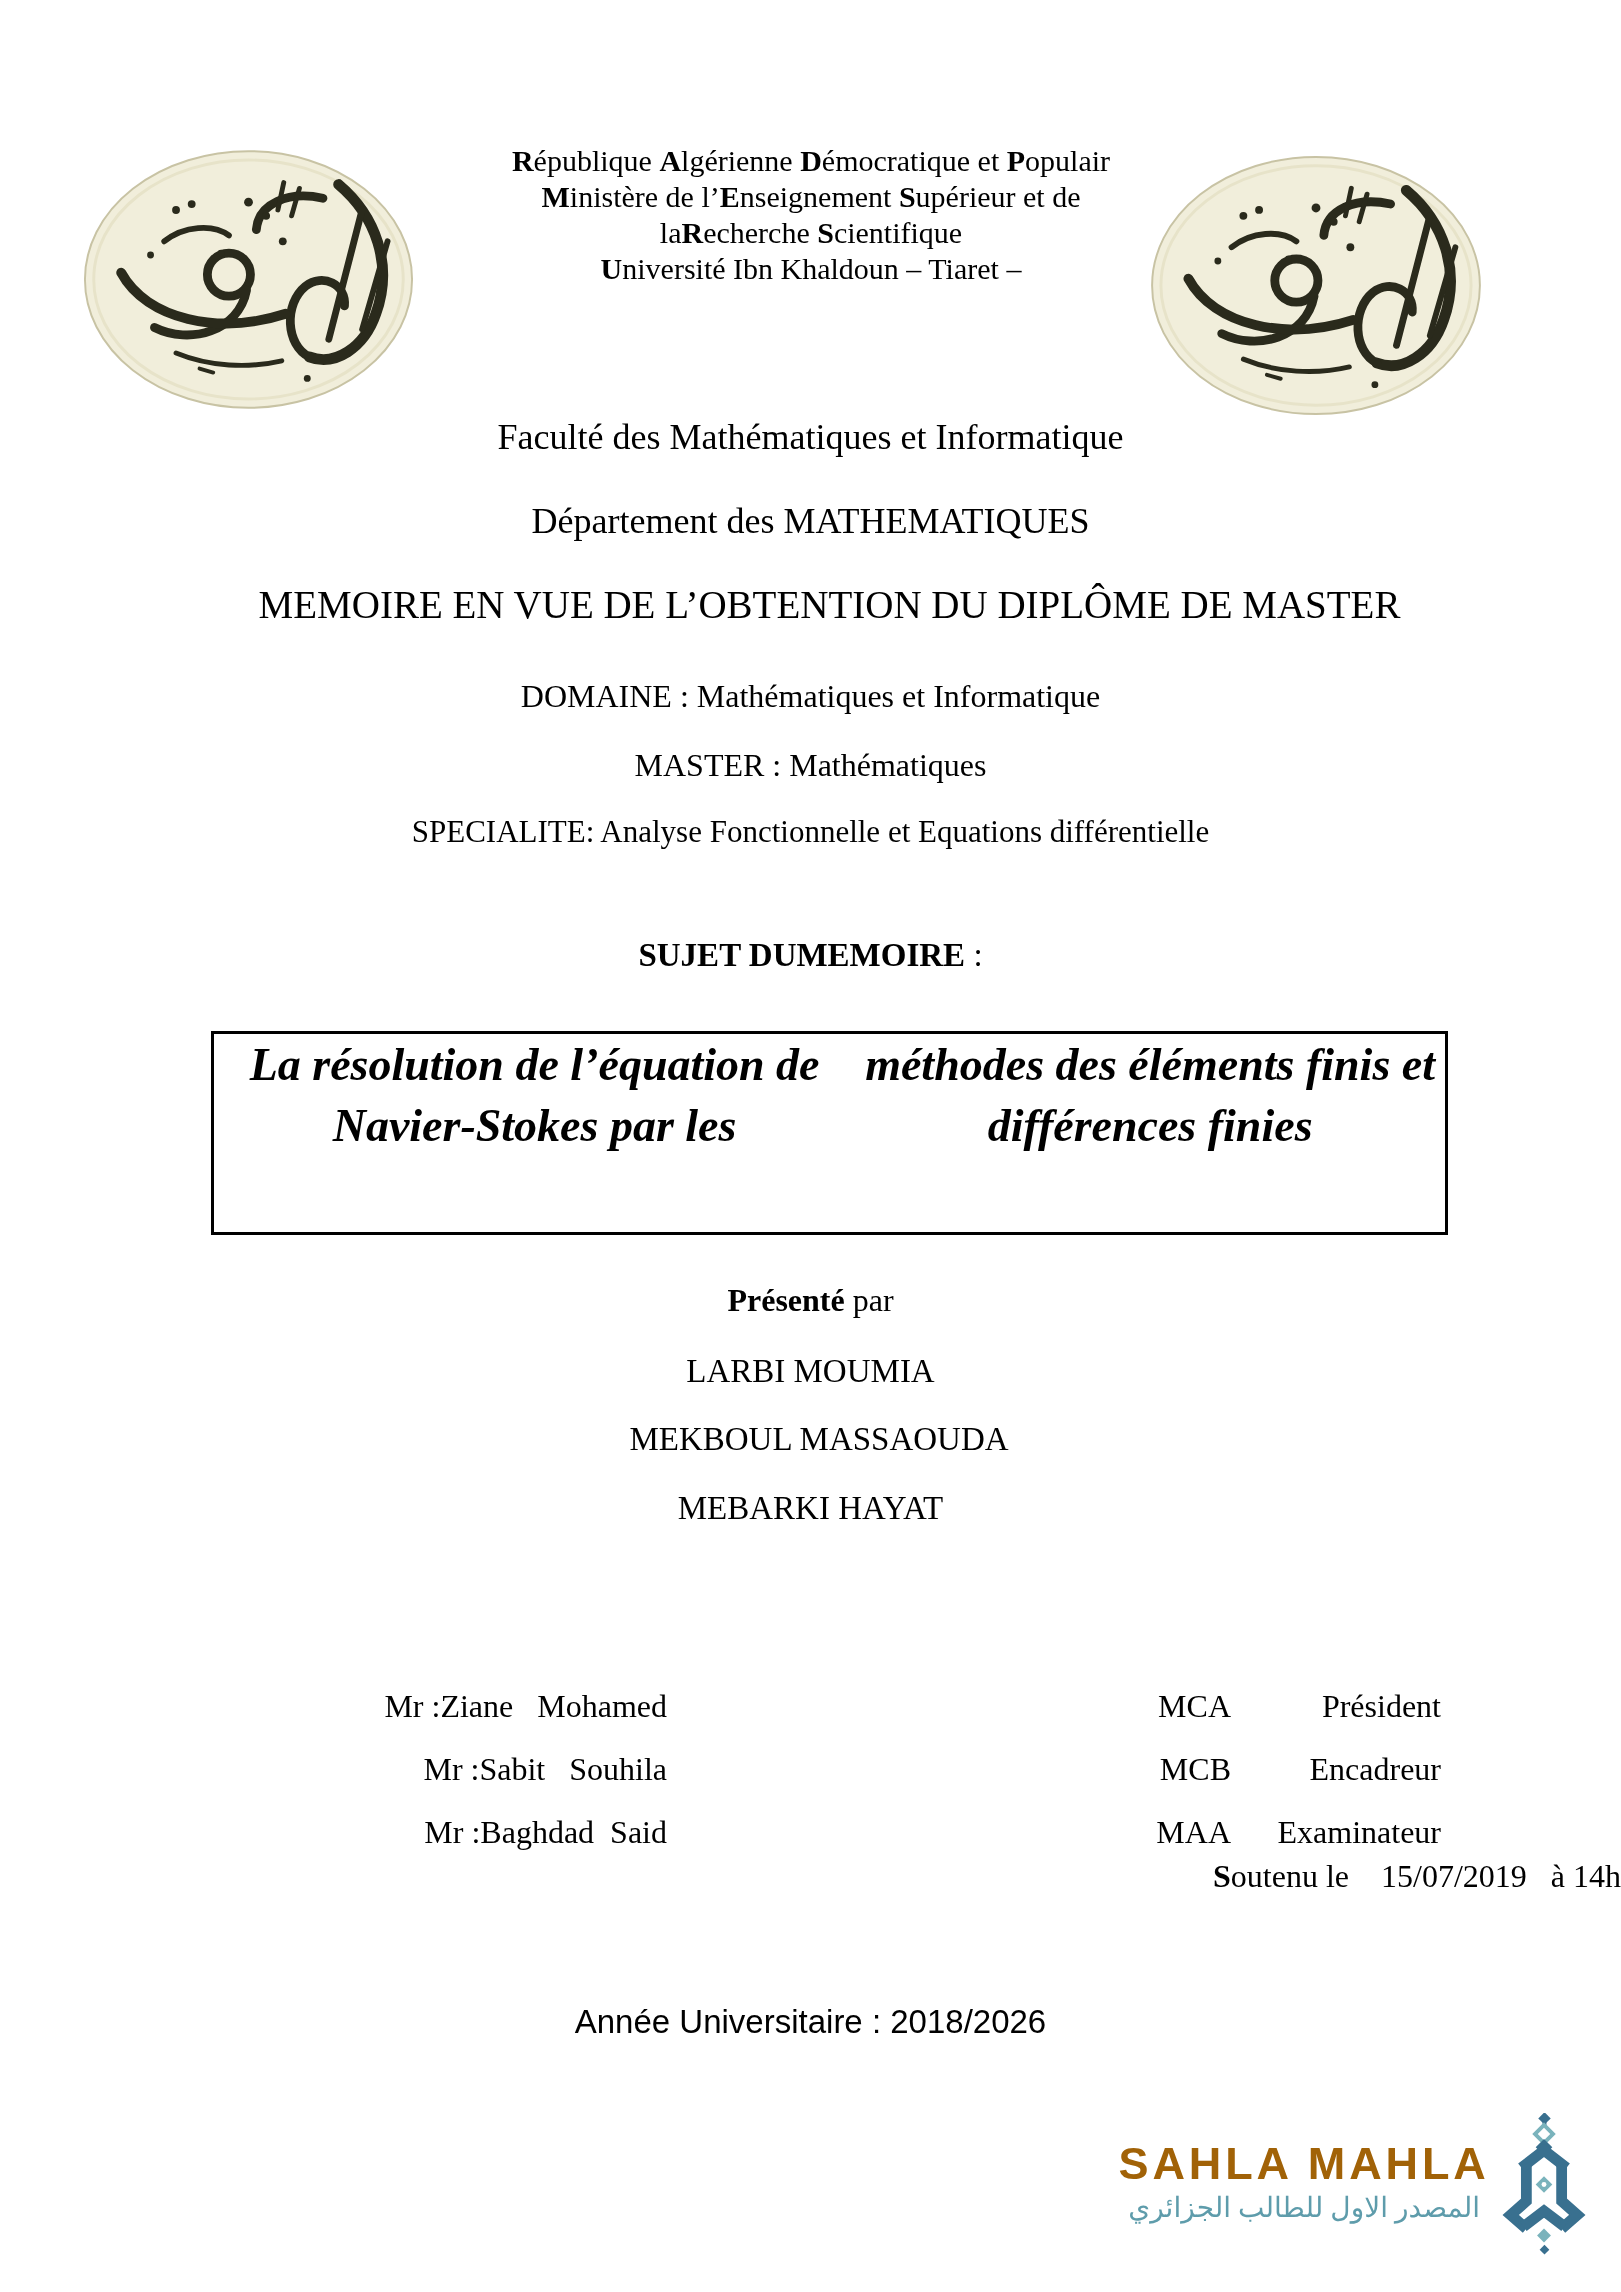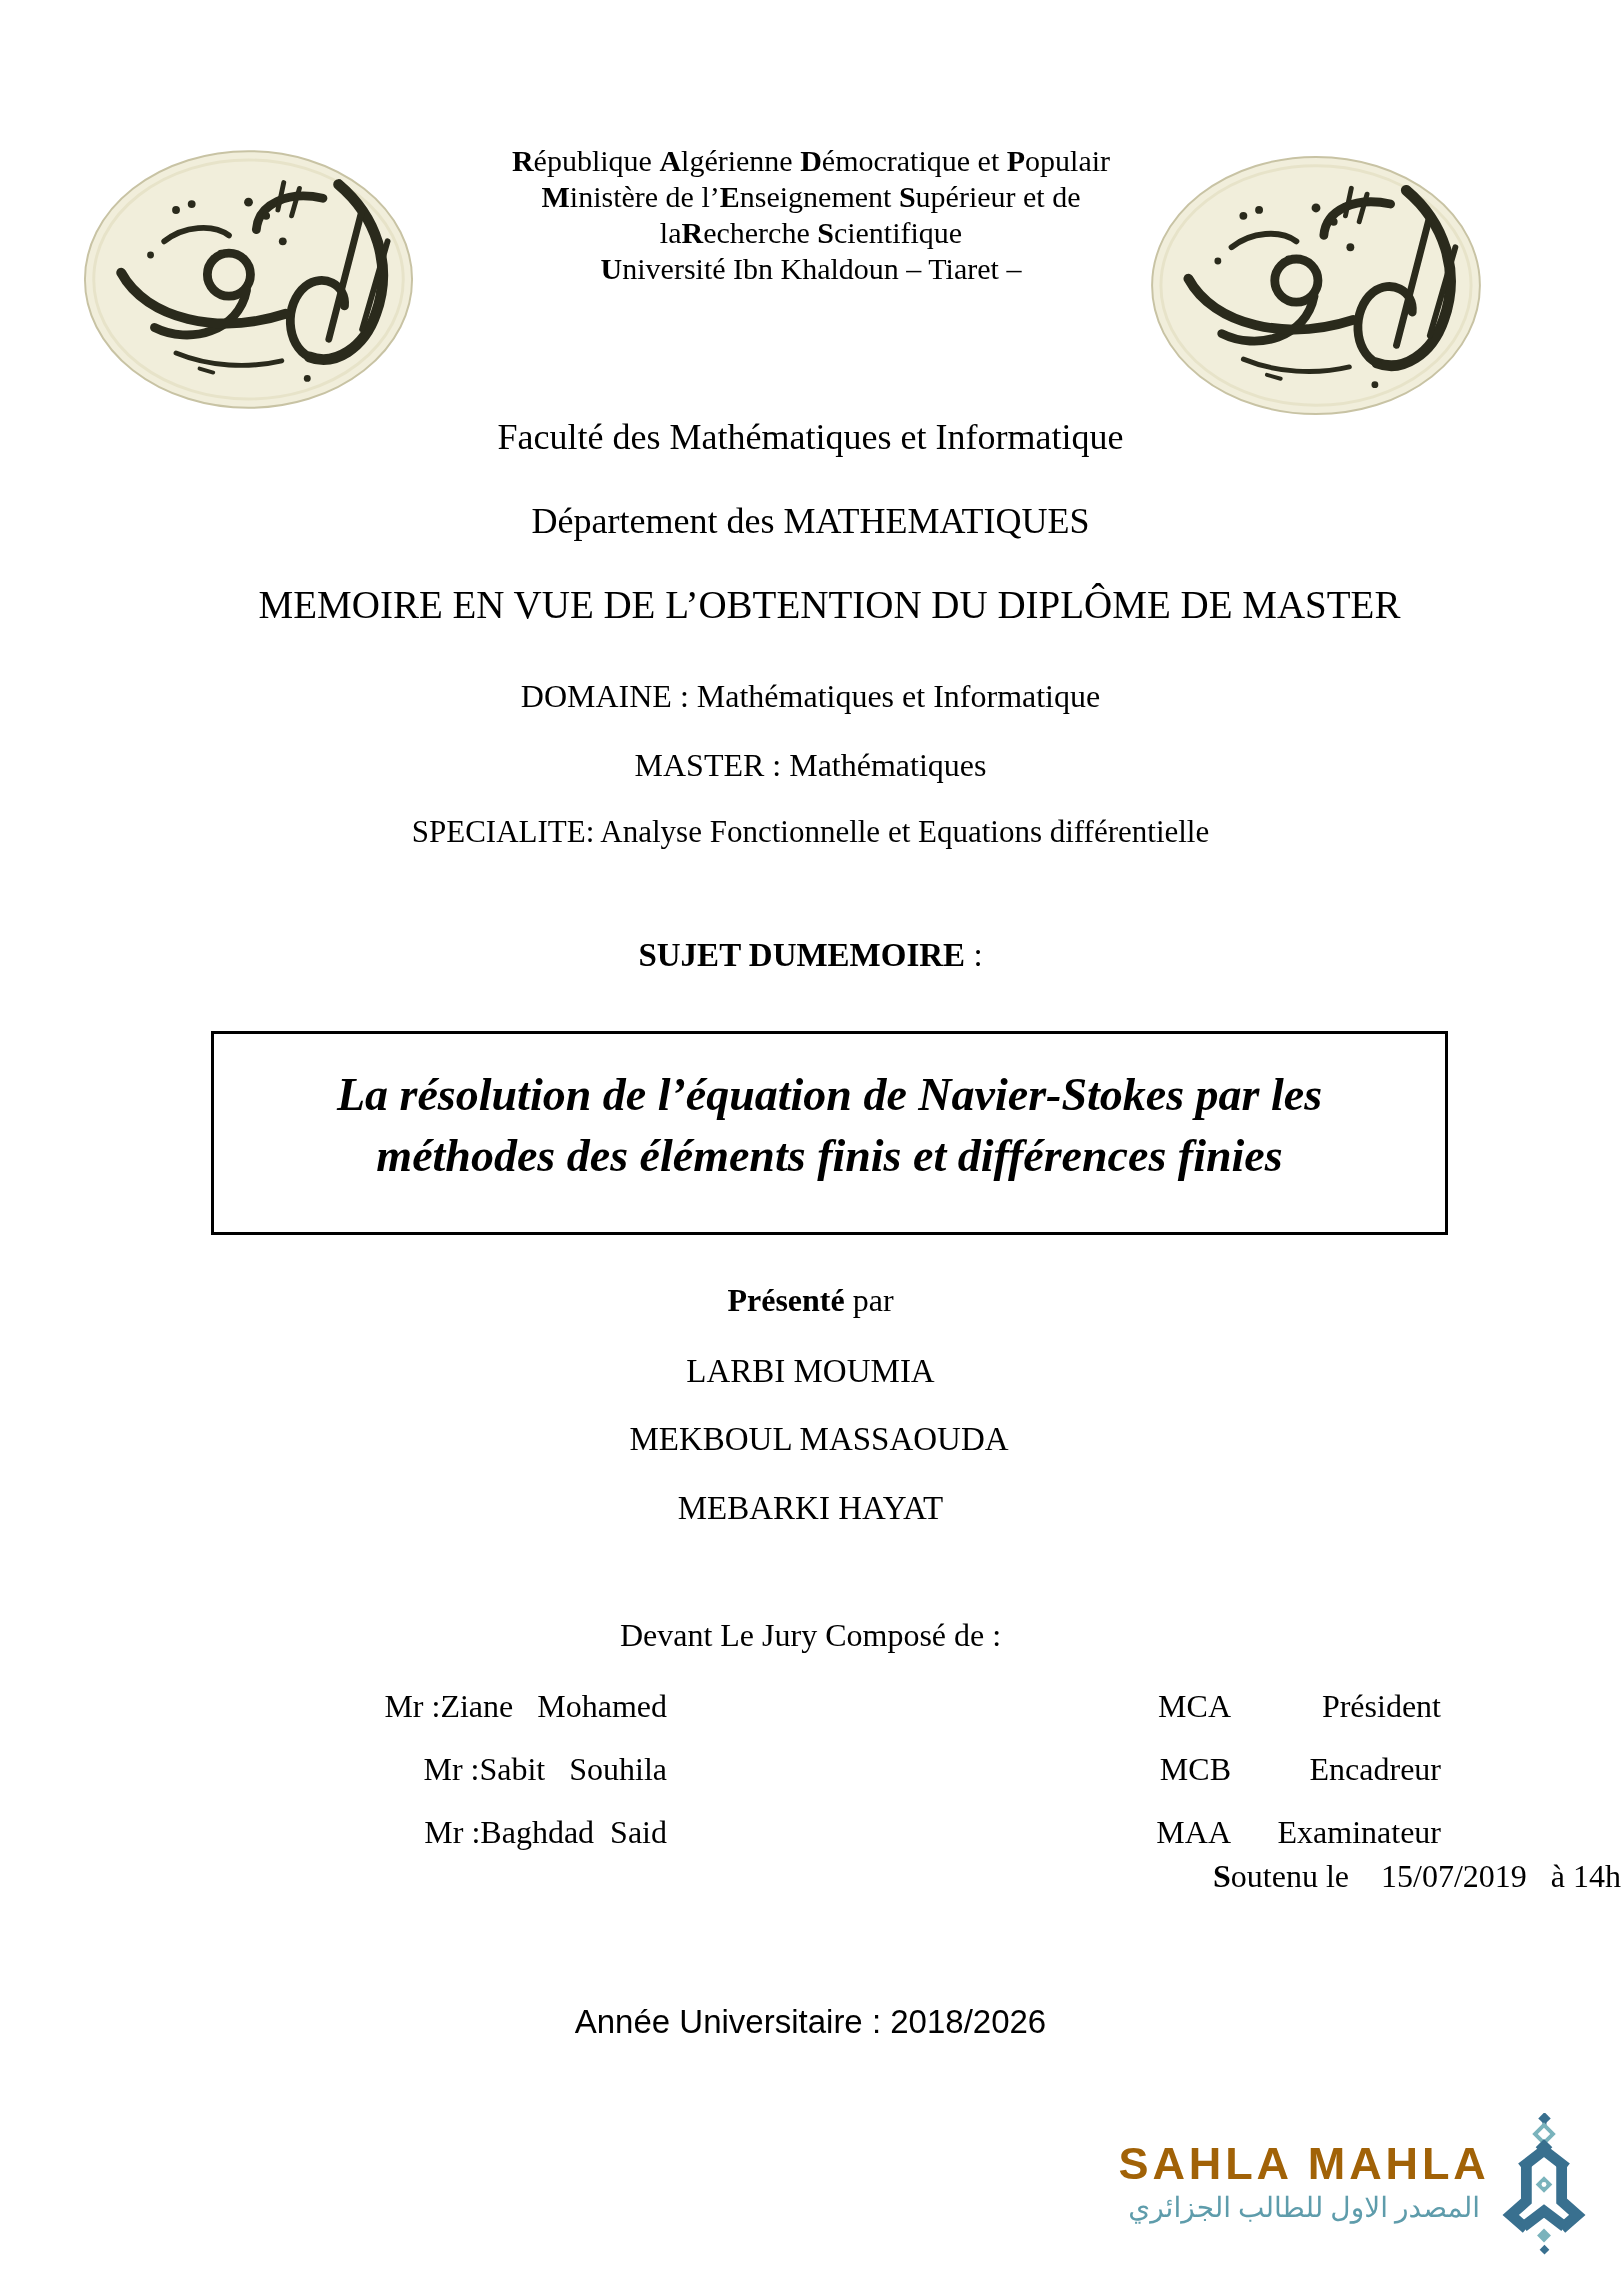--- a/index.html
+++ b/index.html
@@ -25,21 +25,21 @@
   #department{top:500px;font-size:36px;}
   #memoire{top:582px;font-size:39px;padding-left:38px;}
   #domaine{top:678px;font-size:32px;}
   #filiere{top:747px;font-size:32px;}
   #specialite{top:814px;font-size:31px;}
   #sujet{top:937px;font-size:33px;}
 
   #title-box{
     top:1031px;left:211px;width:1237px;height:204px;
     border:3.9px solid #000;
-    display:flex;flex-direction:column;justify-content:center;
+    display:flex;flex-direction:row;justify-content:space-between;
     padding-bottom:15.7px;box-sizing:border-box;
   }
   .title-line{
     text-align:center;font-size:46px;line-height:61px;
     font-weight:bold;font-style:italic;
   }
 
   #presente{top:1282px;font-size:32px;}
   .author{font-size:33px;}
   #author-0{top:1353px;}
@@ -155,21 +155,20 @@
     <div class="title-line">La résolution de l’équation de Navier-Stokes par les</div>
     <div class="title-line">méthodes des éléments finis et différences finies</div>
   </div>
 
   <div id="presente" class="center"><span style="font-weight: bold;">Présenté</span><span> par</span></div>
 
   <div id="author-0" class="center author">LARBI MOUMIA</div>
   <div id="author-1" class="center author">MEKBOUL MASSAOUDA</div>
   <div id="author-2" class="center author">MEBARKI HAYAT</div>
 
-  <div id="jury-heading" class="center">Devant Le Jury Composé de :</div>
 
   <div id="jury-table" class="abs">
     <div class="jury-row">
       <span class="pre">Mr :Ziane   Mohamed</span>
       <span class="pre">MCA</span>
       <span class="pre">Président</span>
     </div>
     <div class="jury-row">
       <span class="pre">Mr :Sabit   Souhila</span>
       <span class="pre">MCB</span>

